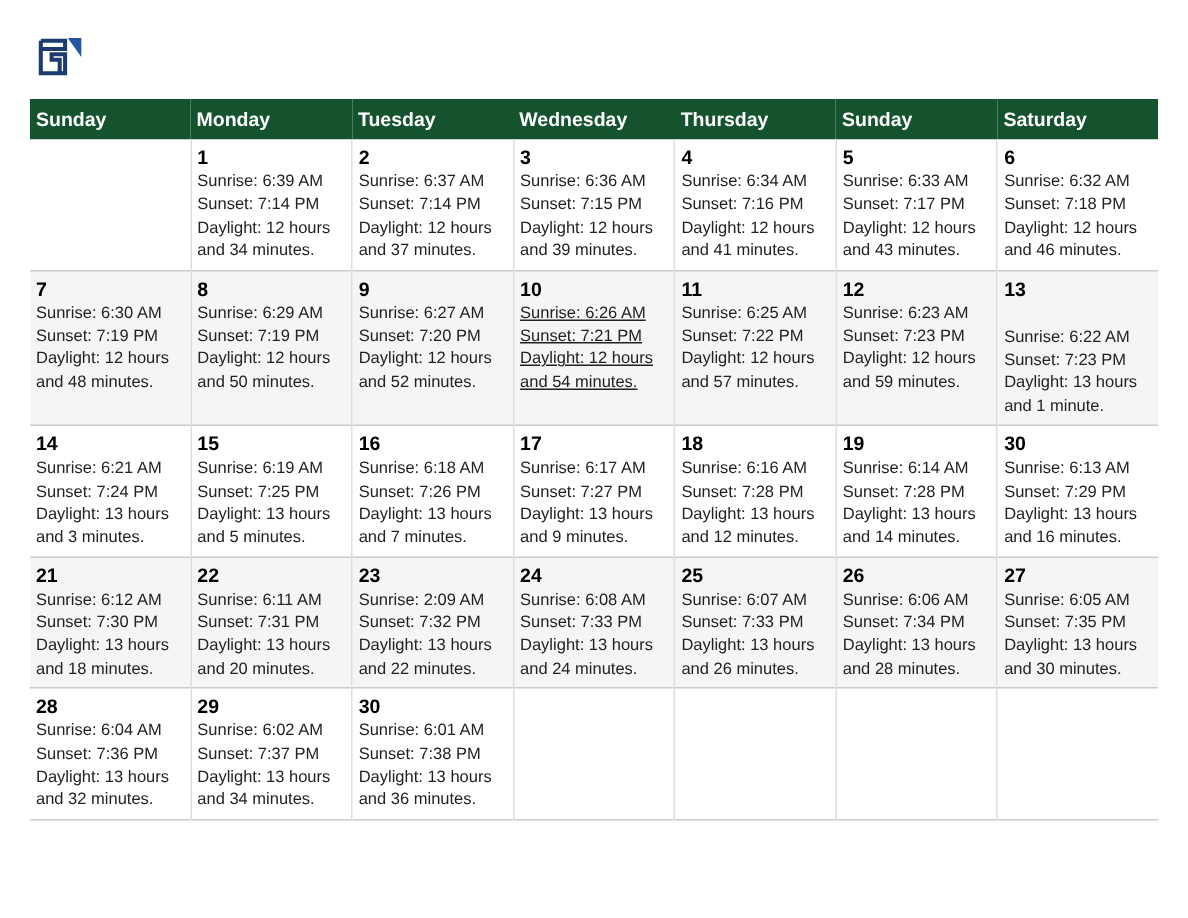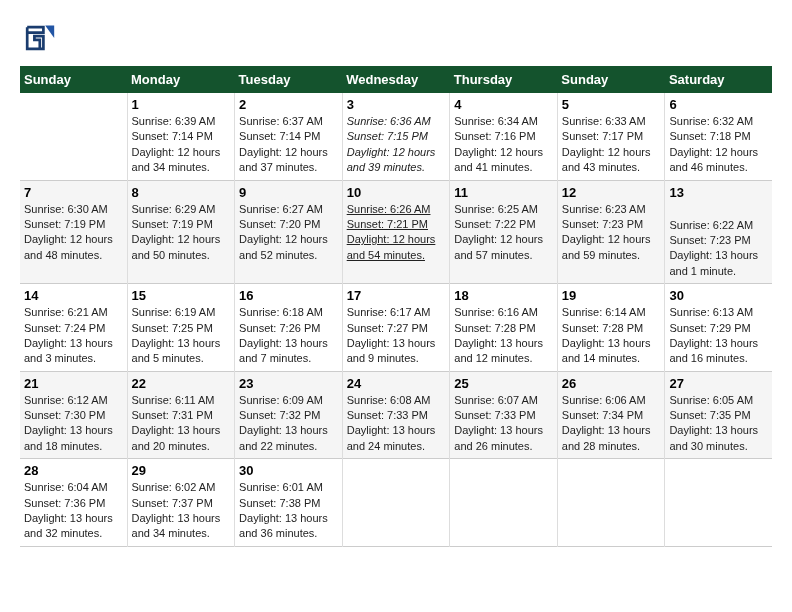--- a/index.html
+++ b/index.html
@@ -132,21 +132,21 @@
         </td>
         <td>
           <div class="day-num">2</div>
           <div class="day-info" style="white-space: pre-line;">Sunrise: 6:37 AM
 Sunset: 7:14 PM
 Daylight: 12 hours
 and 37 minutes.</div>
         </td>
         <td>
           <div class="day-num">3</div>
-          <div class="day-info" style="white-space: pre-line; font-style: italic;">Sunrise: 6:36 AM
+          <div class="day-info" style="white-space: pre-line;">Sunrise: 6:36 AM
 Sunset: 7:15 PM
 Daylight: 12 hours
 and 39 minutes.</div>
         </td>
         <td>
           <div class="day-num">4</div>
           <div class="day-info" style="white-space: pre-line;">Sunrise: 6:34 AM
 Sunset: 7:16 PM
 Daylight: 12 hours
 and 41 minutes.</div>
@@ -278,21 +278,21 @@
         </td>
         <td>
           <div class="day-num">22</div>
           <div class="day-info" style="white-space: pre-line;">Sunrise: 6:11 AM
 Sunset: 7:31 PM
 Daylight: 13 hours
 and 20 minutes.</div>
         </td>
         <td>
           <div class="day-num">23</div>
-          <div class="day-info" style="white-space: pre-line;">Sunrise: 6:09 AM
+          <div class="day-info" style="white-space: pre-line;">Sunrise: 2:09 AM
 Sunset: 7:32 PM
 Daylight: 13 hours
 and 22 minutes.</div>
         </td>
         <td>
           <div class="day-num">24</div>
           <div class="day-info" style="white-space: pre-line;">Sunrise: 6:08 AM
 Sunset: 7:33 PM
 Daylight: 13 hours
 and 24 minutes.</div>

